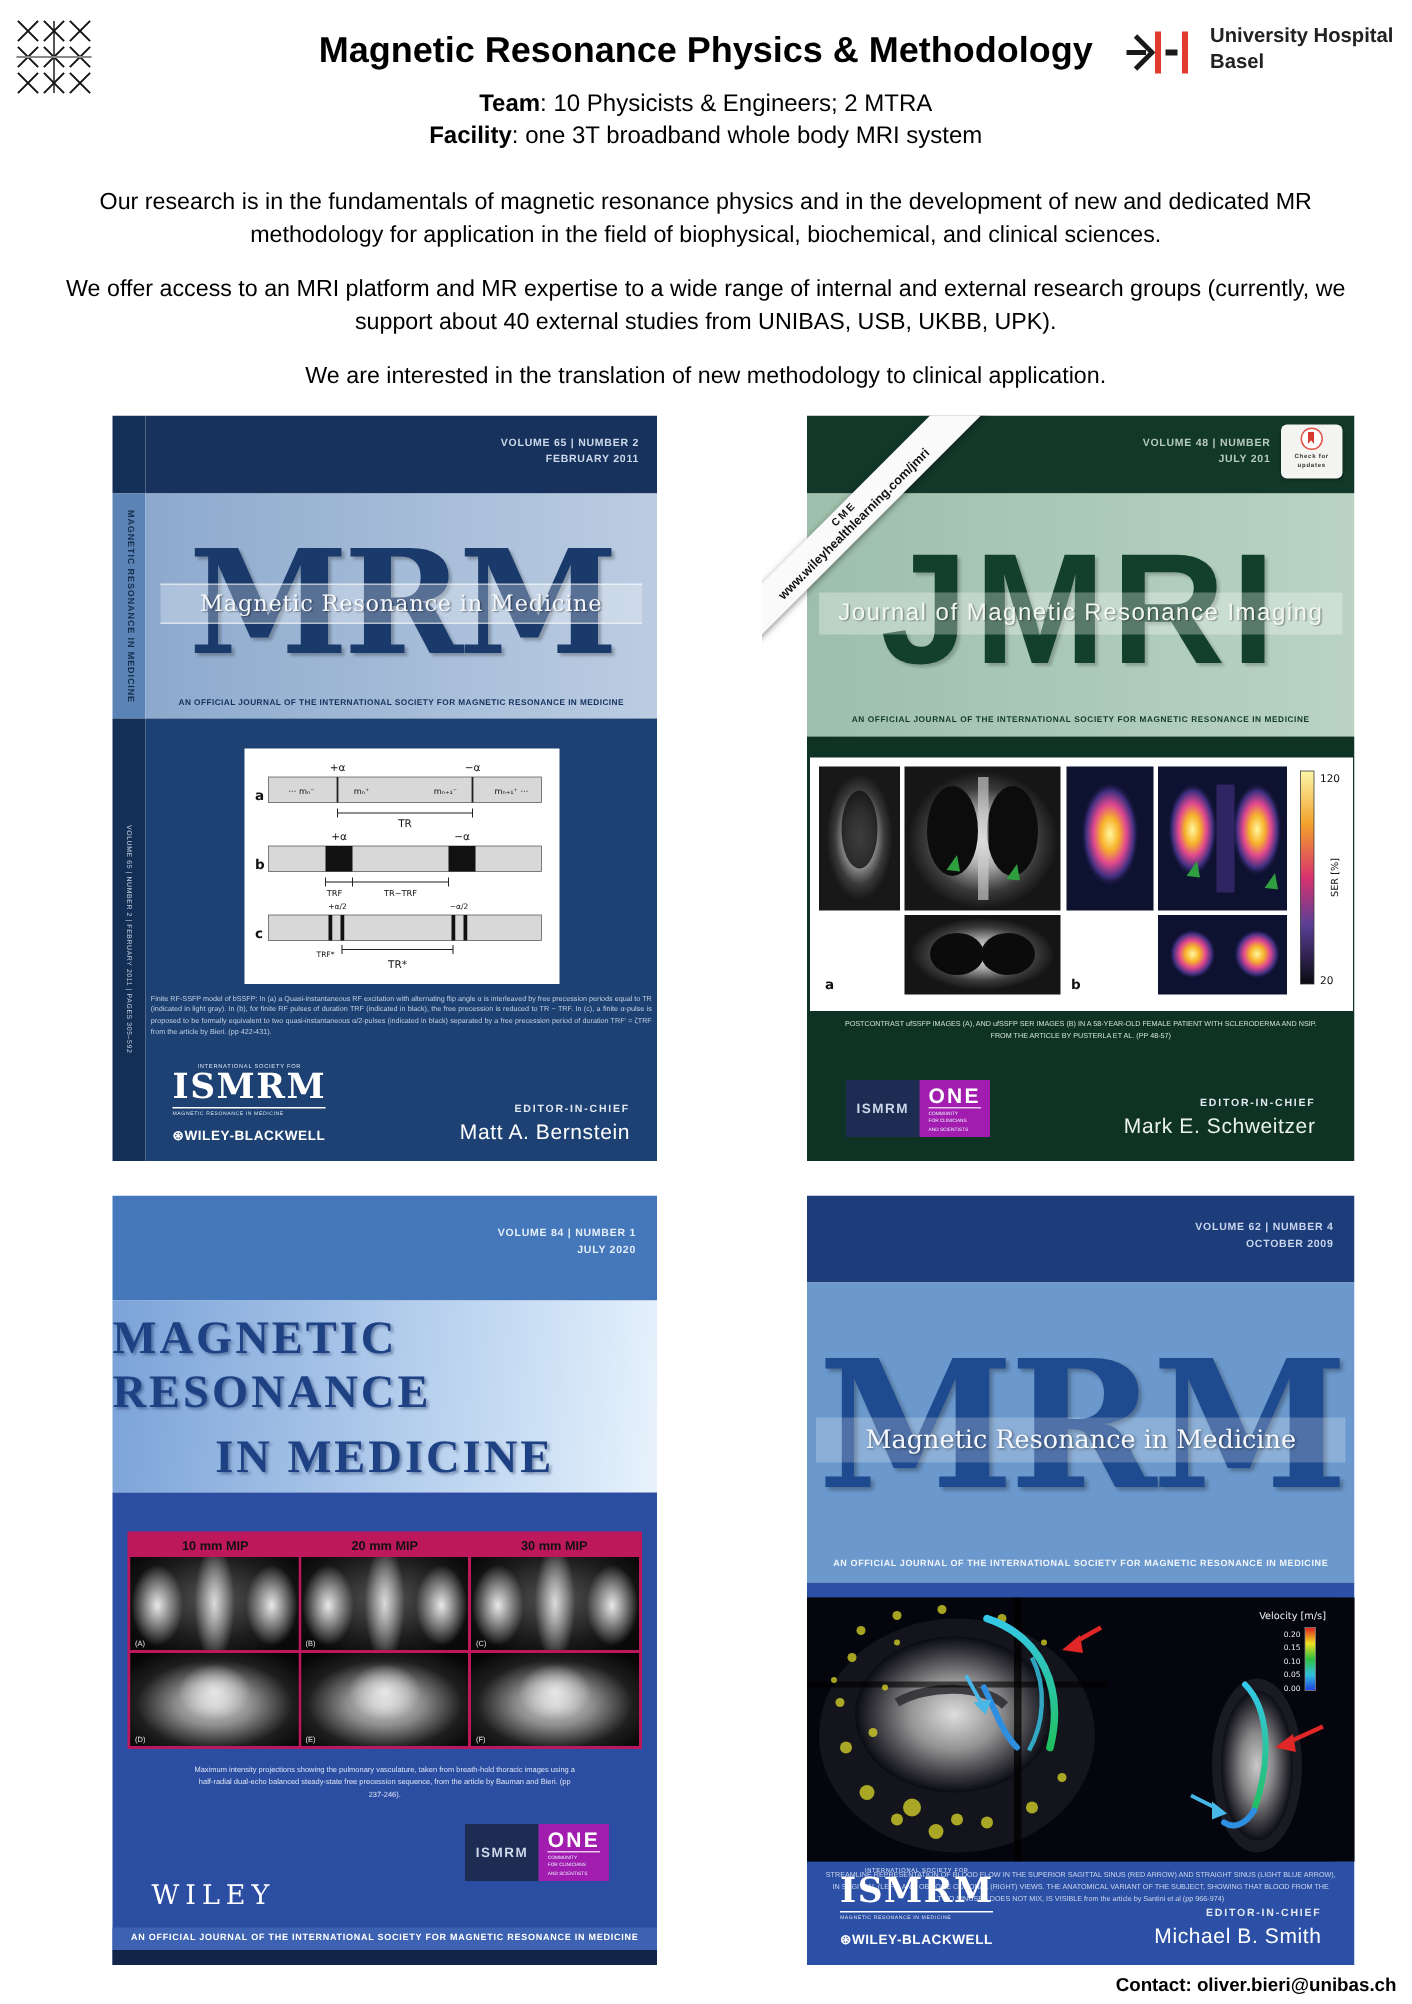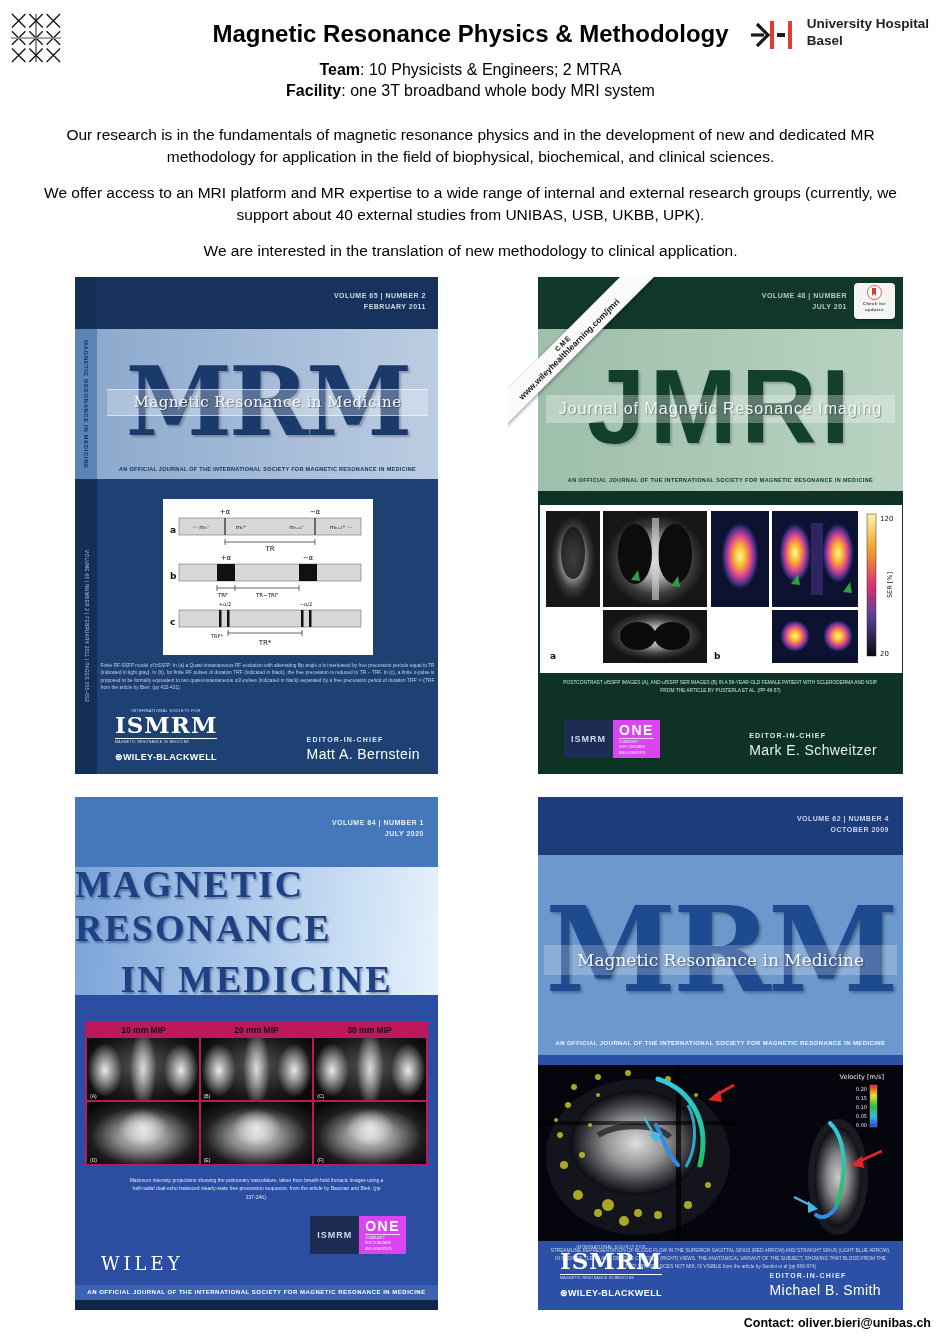--- a/index.html
+++ b/index.html
@@ -27,33 +27,33 @@
   .hospital-name { font-size:13.5px; line-height:1.25; color:#222; font-weight:bold; }
 
   
   .para { position:absolute; left:28px; right:28px; text-align:center; font-size:15.5px; line-height:1.45; }
   .p1 { top:124px; } .p2 { top:182px; } .p3 { top:240px; }
 
   
   .cover { position:absolute; overflow:hidden;padding-left:30px; }
   .stripes { background-image:repeating-linear-gradient(180deg, rgba(255,255,255,0.10) 0 1px, rgba(0,0,0,0) 1px 5px); }
   .vol { font-size:7px; font-weight:bold; letter-spacing:0.5px; line-height:1.6; text-align:right; }
-  .editor-block { color:#fff; }
+  .editor-block { text-align:right; color:#fff; }
   .editor-label { font-size:7px; font-weight:bold; letter-spacing:1.2px; color:#e2e8f2; }
   .editor-name { font-size:14px; margin-top:3px; letter-spacing:0.4px; }
   .ismrm-block { color:#fff; text-align:left; }
   .ismrm-top { font-size:3.8px; letter-spacing:0.5px; color:#dbe3f0; text-align:center; }
   .ismrm-name { font-family:"DejaVu Serif","Liberation Serif",serif; font-weight:bold; font-size:23px;
     line-height:1.05; letter-spacing:1px; border-bottom:1px solid #fff; padding-bottom:1px; display:inline-block; }
   .ismrm-bot { font-size:3.4px; letter-spacing:0.4px; color:#dbe3f0; margin-top:1px; }
   .publisher { font-size:9px; font-weight:bold; letter-spacing:0.4px; margin-top:8px; color:#fff; }
   .one-logo { display:flex; }
   .one-ismrm { background:#1d2c52; color:#cfd8ea; font-size:9px; font-weight:bold; letter-spacing:1px;
     padding:0 7px; display:flex; align-items:center; }
-  .one-box { background:#d946ef; color:#fff; padding:3px 6px 2px; }
+  .one-box { background:#a21caf; color:#fff; padding:3px 6px 2px; }
   .one-word { font-size:14px; font-weight:bold; letter-spacing:1.5px; line-height:1;
     border-bottom:1px solid rgba(255,255,255,0.75); padding-bottom:1px; }
   .one-sub { font-size:3.2px; line-height:1.5; color:#eaf6fd; margin-top:1px; }
 
   
   .c1 { left:45px; top:277px; width:393px; height:497px; display:flex; }
   .c1-spine { width:22px; display:flex; flex-direction:column; }
   .c1-spine-top { height:52px; background:#142f55; }
   .c1-spine-mid { height:150px; background:#5c83b5; display:flex; align-items:center; justify-content:center; }
   .c1-spine-mid span { writing-mode:vertical-rl; font-size:6px; font-weight:bold; color:#14304f; letter-spacing:0.6px; white-space:nowrap; }
@@ -103,21 +103,21 @@
   .c2-caption { width:320px; margin:6px auto 0; font-size:4.8px; line-height:1.6; color:#cfe0d5; text-align:center; }
   .c2-bottom { position:absolute; left:0; right:0; bottom:16px; display:flex; justify-content:space-between;
     align-items:flex-end; padding:0 26px; }
   .c2 .editor-name { color:#e9f1ec; }
 
   
   .c3 { left:45px; top:797px; width:393px; height:513px; display:flex; flex-direction:column; }
   .c3-band1 { height:70px; background:#4478ba; color:#e6eefb; padding:20px 14px 0 0; }
   .c3-band2 { height:128px; background:linear-gradient(95deg,#7ba3d8 0%,#cfe2f6 80%,#e8f2fc 100%);
     display:flex; flex-direction:column; align-items:center; justify-content:center; gap:7px; }
-  .c3-title { font-family:"Liberation Serif","DejaVu Serif",serif; font-weight:bold; font-size:38px;
+  .c3-title { font-family:"Liberation Serif","DejaVu Serif",serif; font-weight:bold; font-size:31px;
     color:#1e4184; letter-spacing:2px; text-shadow:1.5px 1.5px 2px rgba(20,40,90,0.45); }
   .c3-band3 { flex:1; background:#2b4da2; position:relative; }
   .c3-figure { width:343px; margin:26px auto 0; background:#be185d; padding:2px; }
   .c3-mips { display:flex; }
   .c3-mip { flex:1; text-align:center; font-size:8.5px; font-weight:bold; color:#111; padding:2px 0 3px; }
   .c3-grid { display:grid; grid-template-columns:repeat(3,1fr); grid-auto-rows:62px; gap:2px; }
   .c3-cell { position:relative; }
   .c3-cell.cor { background:
     radial-gradient(22% 62% at 16% 52%, rgba(244,244,244,0.95), rgba(0,0,0,0) 70%),
     radial-gradient(22% 62% at 84% 52%, rgba(244,244,244,0.95), rgba(0,0,0,0) 70%),

